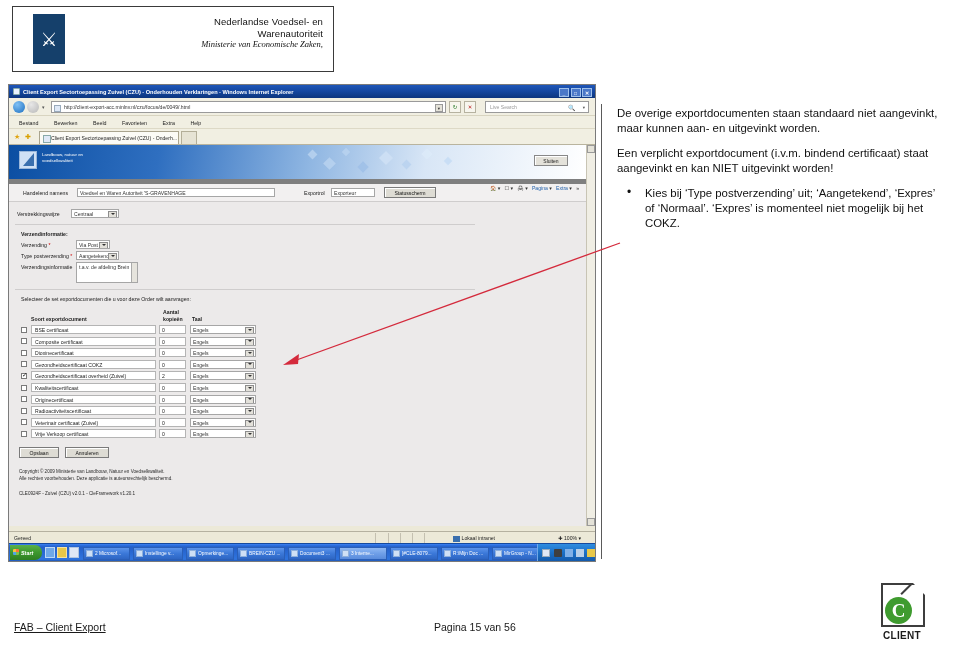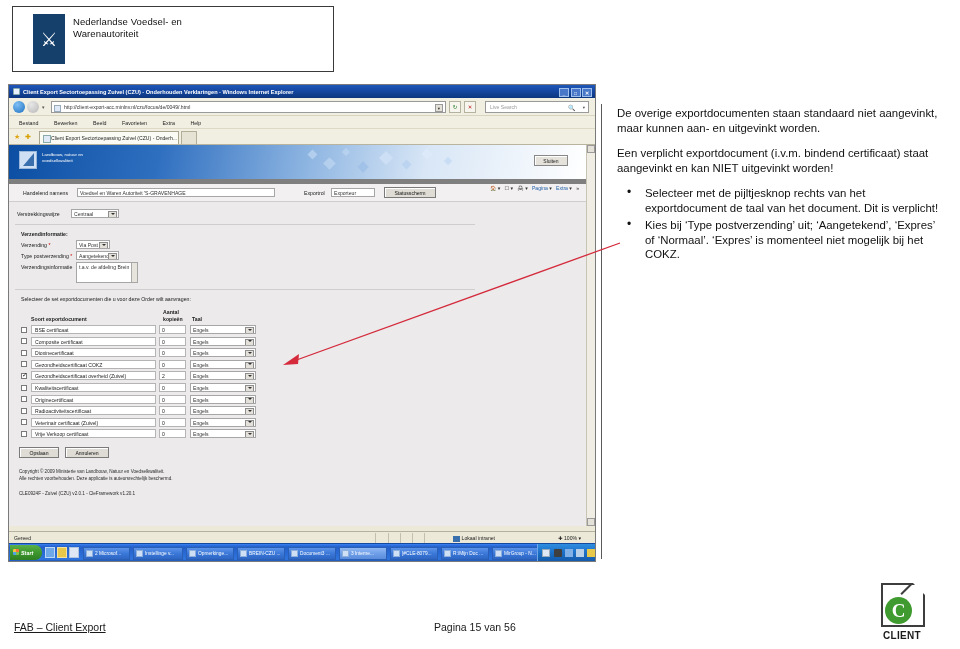--- a/index.html
+++ b/index.html
@@ -30,20 +30,21 @@
   }
   #logo-crest {
     position: absolute; left: 4px; top: 14px;
     width: 24px; height: 24px;
     color: #fff; font-size: 19px; line-height: 24px; text-align: center;
   }
   #logo-text {
     position: absolute; left: 60px; top: 9px;
     width: 250px;
     color: #111;
+    text-align: right;
   }
   .lt1 { font-size: 9.5px; line-height: 11.5px; letter-spacing: .1px; }
   .lt2 { font-size: 8.5px; line-height: 11px; font-style: italic; font-family: "Liberation Serif", serif; }
 
   #doc-meta {
     position: absolute; right: 16px; top: 6px;
     text-align: left; color: #1a1a1a;
     font-size: 11.5px; line-height: 14.4px;
   }
 
@@ -338,31 +339,31 @@
 
 <div id="page">
 
   <div id="logo-box">
     <div id="logo-bar">
       <div id="logo-crest">⚔</div>
     </div>
     <div id="logo-text">
       <div class="lt1">Nederlandse Voedsel- en</div>
       <div class="lt1">Warenautoriteit</div>
+      <div class="lt2">Ministerie van Economische Zaken,</div>
     </div>
   </div>
 
 
   <div id="divider"></div>
 
   <div id="right-col">
     <p>De overige exportdocumenten staan standaard niet aangevinkt, maar kunnen aan- en uitgevinkt worden.</p>
     <p>Een verplicht exportdocument (i.v.m. bindend certificaat) staat aangevinkt en kan NIET uitgevinkt worden!</p>
     <ul class="bullets">
-      <li>Selecteer met de pijltjesknop rechts van het exportdocument de taal van het document. Dit is verplicht!</li>
       <li>Kies bij ‘Type postverzending’ uit; ‘Aangetekend’, ‘Expres’ of ‘Normaal’. ‘Expres’ is momenteel niet mogelijk bij het COKZ.</li>
     </ul>
   </div>
 
   <div id="shot">
 
     <div class="ie-title">
       <span class="ie-icon-tl"></span>
       <span>Client Export Sectortoepassing Zuivel (CZU) - Onderhouden Verklaringen - Windows Internet Explorer</span>
       <span class="win-btns">

